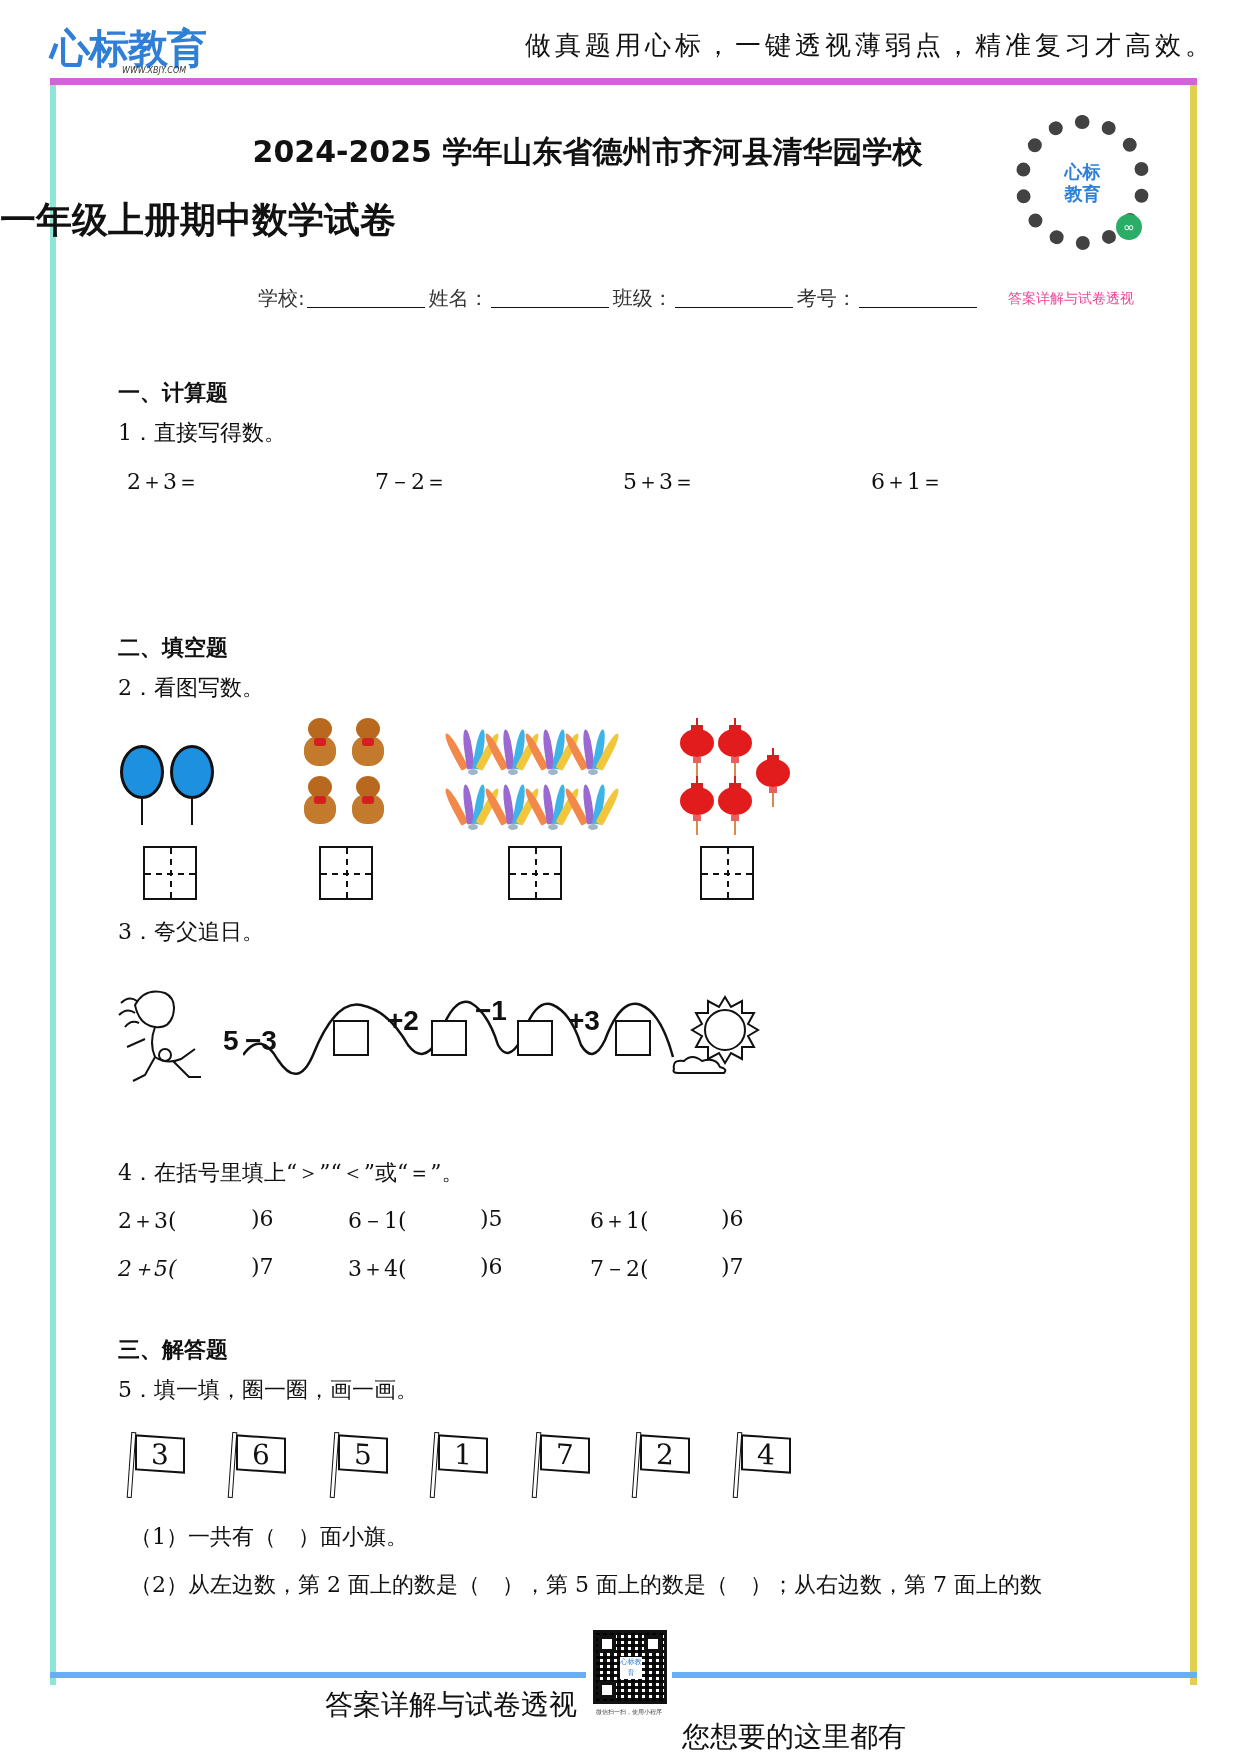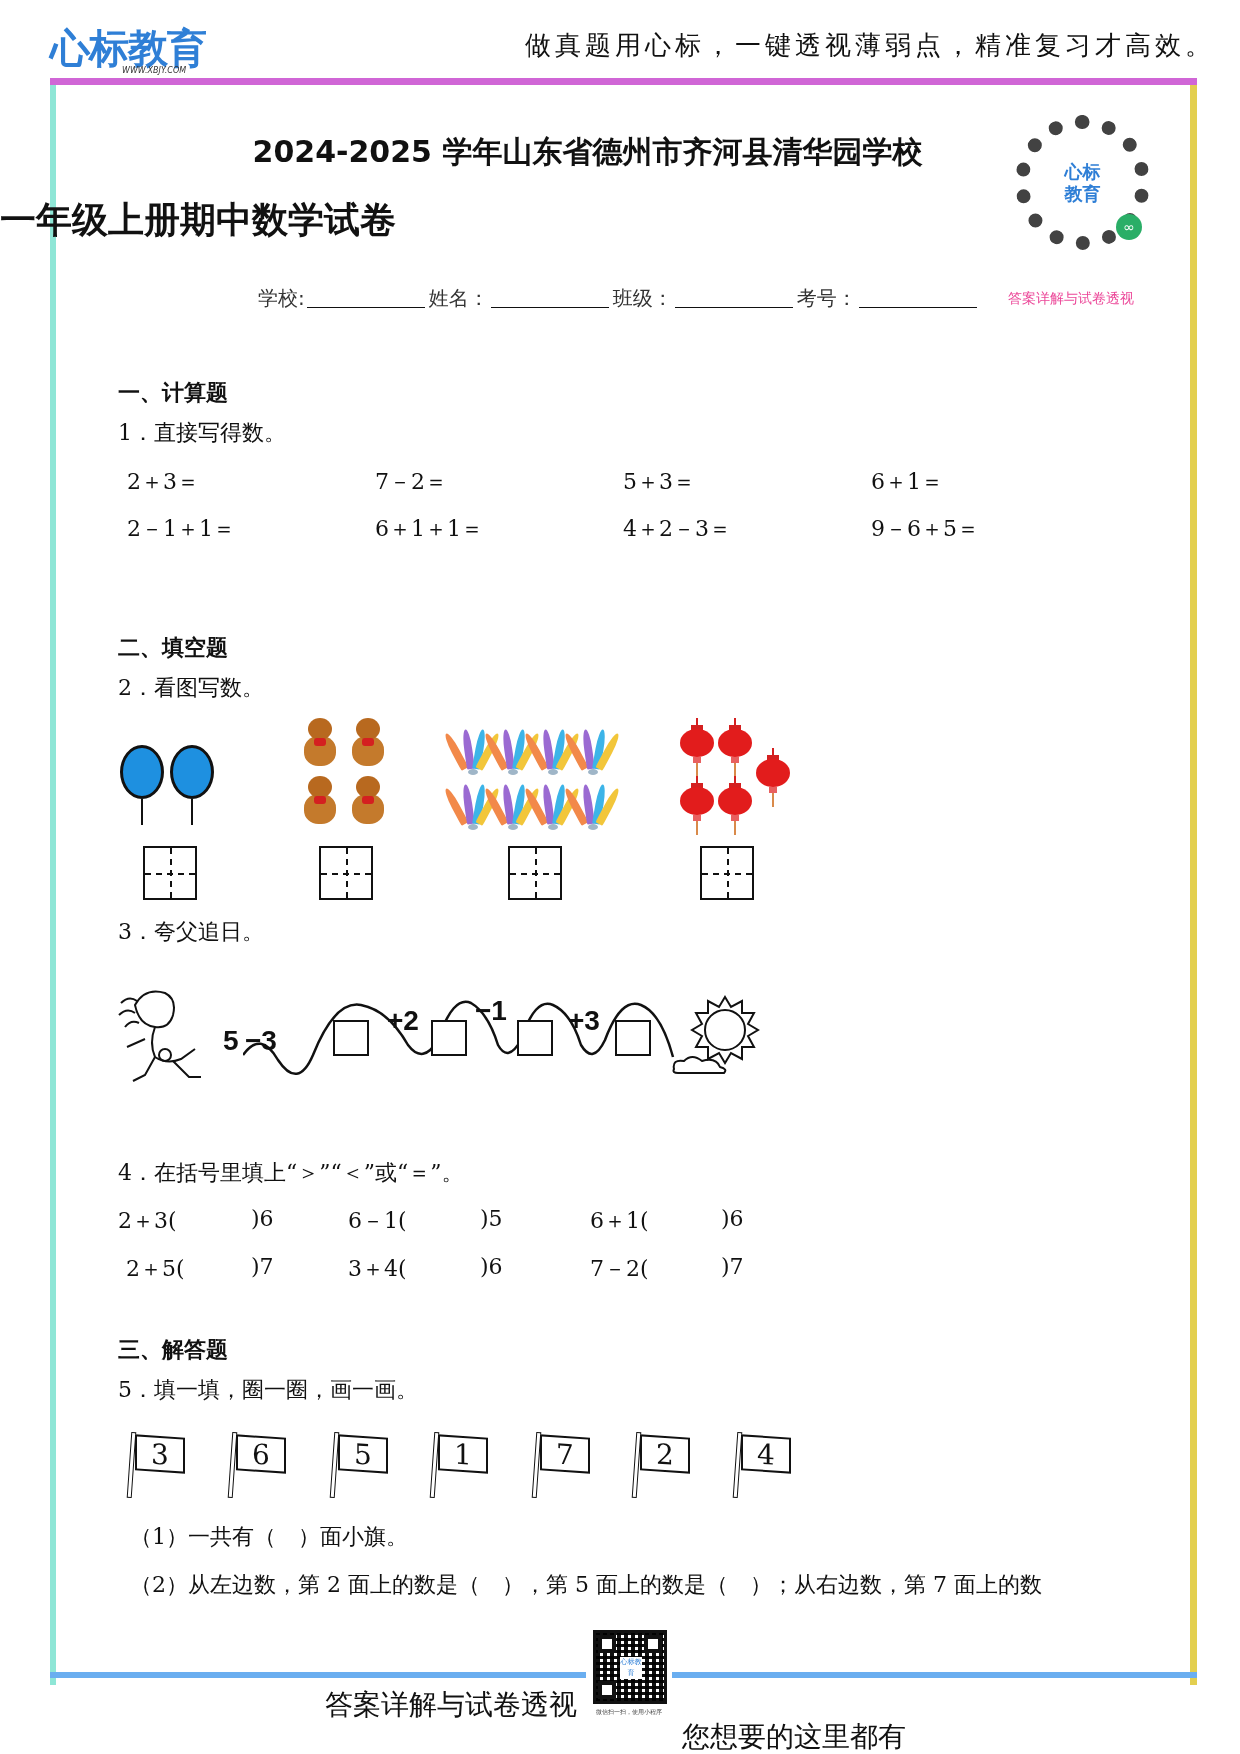--- a/index.html
+++ b/index.html
@@ -131,26 +131,20 @@
 <div class="answer-caption">答案详解与试卷透视</div>
 
 <div class="sec" style="top:378px;">一、计算题</div>
 <div class="q" style="top:418px;">1．直接写得数。</div>
 <div class="grid4" style="top:458px;">
   <div class="row">
     <div class="cell">2＋3＝</div>
     <div class="cell">7－2＝</div>
     <div class="cell">5＋3＝</div>
     <div class="cell">6＋1＝</div>
-  </div>
-  <div class="row">
-    <div class="cell">2－1＋1＝</div>
-    <div class="cell">6＋1＋1＝</div>
-    <div class="cell">4＋2－3＝</div>
-    <div class="cell">9－6＋5＝</div>
   </div>
 </div>
 
 <div class="sec" style="top:633px;">二、填空题</div>
 <div class="q" style="top:673px;">2．看图写数。</div>
 
 <div class="pic" style="left:120px;top:745px;width:100px;height:85px;">
   <div class="balloon" style="left:0;top:0;"></div>
   <div class="string" style="left:21px;top:54px;"></div>
   <div class="balloon" style="left:50px;top:0;"></div>
@@ -330,21 +324,21 @@
 <div class="q" style="top:1158px;">4．在括号里填上“＞”“＜”或“＝”。</div>
 <div class="cmp" style="top:1206px;width:700px;height:30px;">
   <span class="it" style="left:0;">2＋3(</span>
   <span class="it" style="left:133px;">)6</span>
   <span class="it" style="left:230px;">6－1(</span>
   <span class="it" style="left:362px;">)5</span>
   <span class="it" style="left:472px;">6＋1(</span>
   <span class="it" style="left:603px;">)6</span>
 </div>
 <div class="cmp" style="top:1254px;width:700px;height:30px;">
-  <span class="it" style="left:8px;">2＋5(</span>
+  <span class="it" style="left:0;font-style:italic;">2＋5(</span>
   <span class="it" style="left:133px;">)7</span>
   <span class="it" style="left:230px;">3＋4(</span>
   <span class="it" style="left:362px;">)6</span>
   <span class="it" style="left:472px;">7－2(</span>
   <span class="it" style="left:603px;">)7</span>
 </div>
 
 <div class="sec" style="top:1335px;">三、解答题</div>
 <div class="q" style="top:1375px;">5．填一填，圈一圈，画一画。</div>
 

